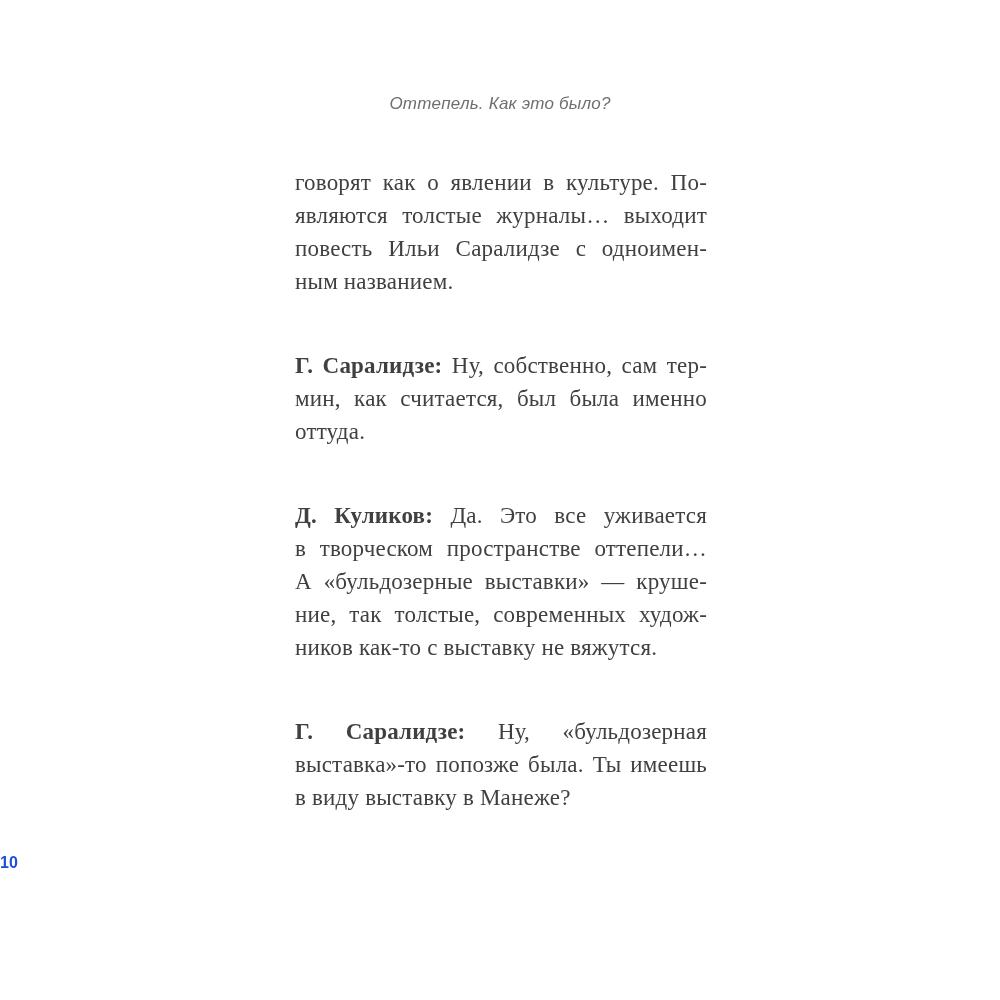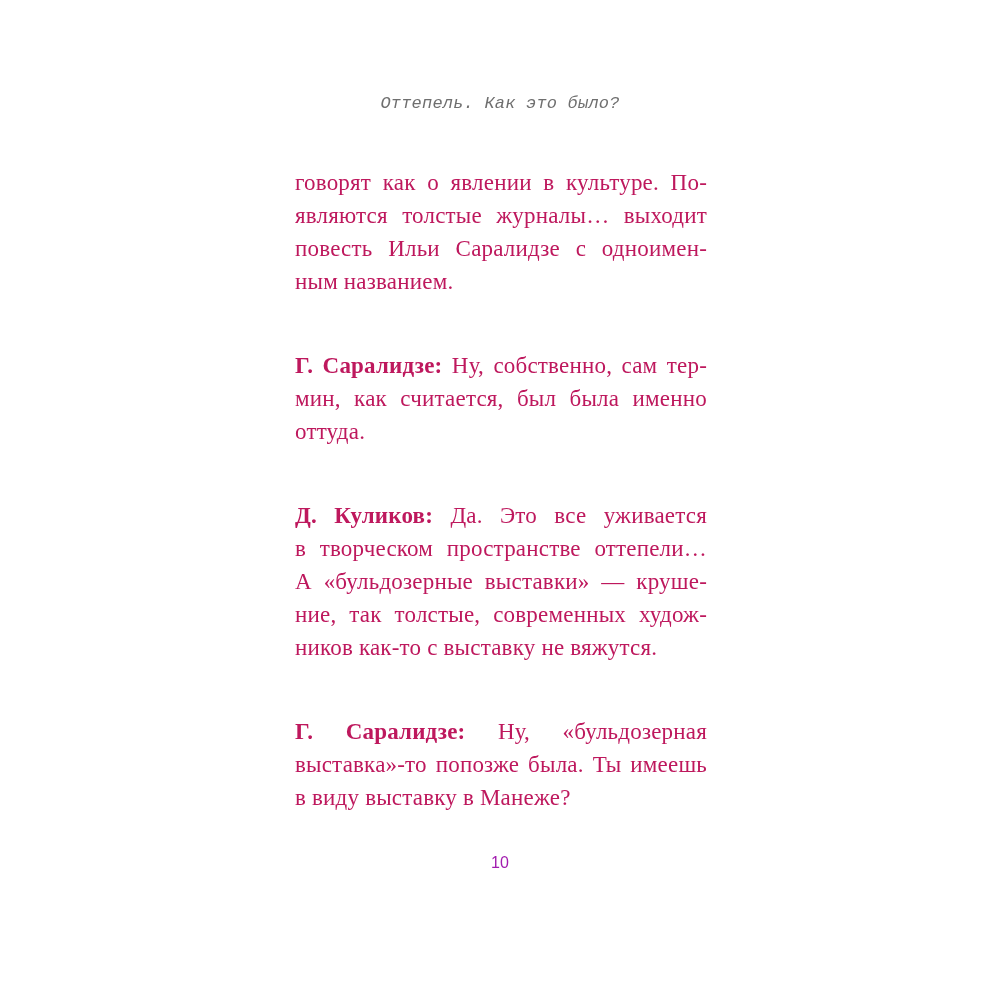--- a/index.html
+++ b/index.html
@@ -14,62 +14,62 @@
     background: #ffffff;
     overflow: hidden;
     font-family: "Liberation Serif", serif;
   }
   .running-header {
     position: absolute;
     top: 94px;
     left: 0;
     width: 1000px;
     text-align: center;
-    font-family: Liberation Mono, monospace;
+    font-family: Liberation Sans, sans-serif;
     font-style: italic;
     font-size: 17px;
     color: #6f6f6f;
     letter-spacing: 0.2px;
   }
   .text-column {
     position: absolute;
     left: 295px;
     top: 166px;
     width: 412px;
   }
   .para {
     margin: 0 0 51px 0;
     font-size: 23px;
     line-height: 33px;
-    color: #be185d;
+    color: #404040;
     letter-spacing: 0.2px;
   }
   .para:last-child { margin-bottom: 16px; }
   .line {
     text-align: justify;
     text-align-last: justify;
     white-space: normal;
   }
   .line.last {
     text-align: justify;
     text-align-last: left;
   }
   .speaker {
     font-weight: bold;
   }
   .page-number {
     position: absolute;
     top: 854px;
     left: 0;
     width: 1000px;
-    text-align: center;
+    text-align: left;
     font-family: "Liberation Sans", sans-serif;
-    font-weight: normal;
+    font-weight: bold;
     font-size: 16px;
-    color: #a21caf;
+    color: #1d4ed8;
   }
 </style>
 </head>
 <body>
 
 <div class="page">
   <div class="running-header">Оттепель. Как это было?</div>
 
   <div class="text-column">
       <div class="para">

